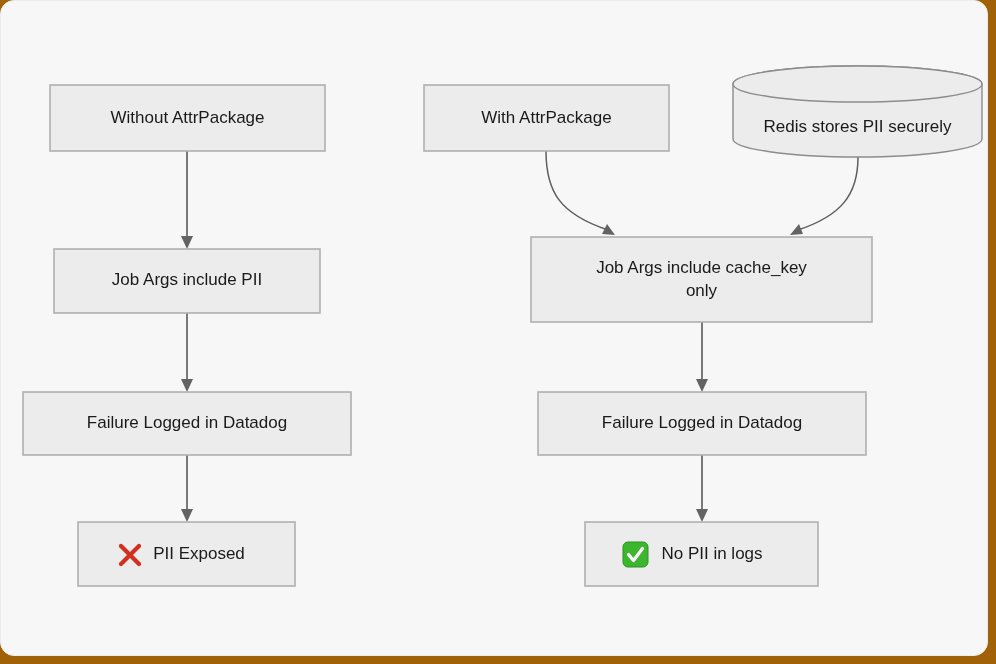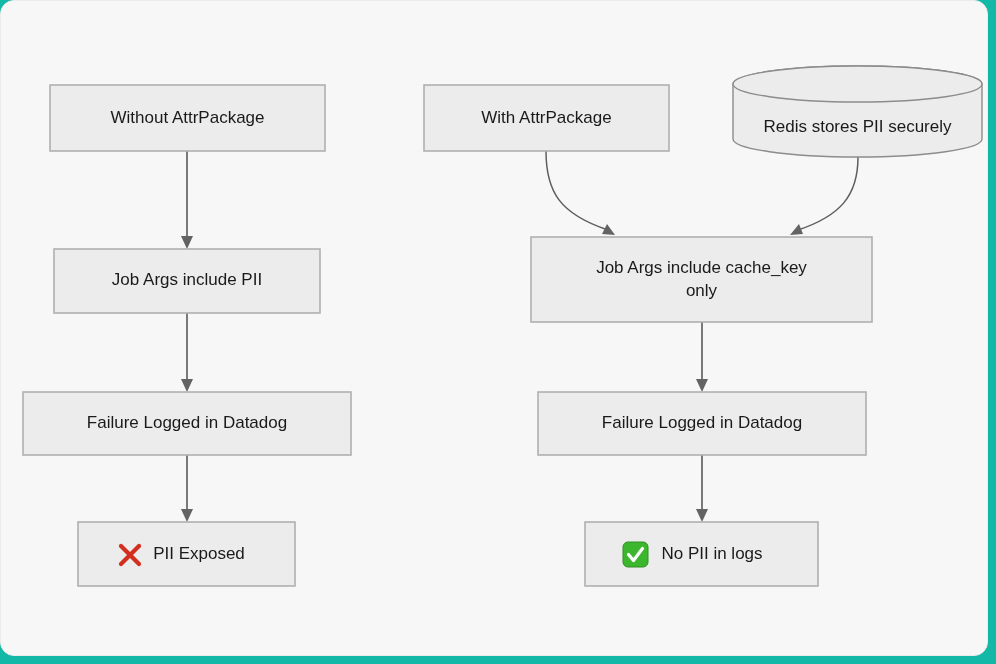--- a/index.html
+++ b/index.html
@@ -4,21 +4,21 @@
 <style>
   html, body {
     margin: 0;
     padding: 0;
     background: #ffffff;
   }
   #canvas {
     position: relative;
     width: 996px;
     height: 664px;
-    background: #14b8a6;
+    background: #a16207;
     overflow: hidden;
     font-family: "Liberation Sans", sans-serif;
   }
   #card {
     position: absolute;
     left: 0px;
     top: 0px;
     width: 988px;
     height: 656px;
     background: #f7f7f7;

